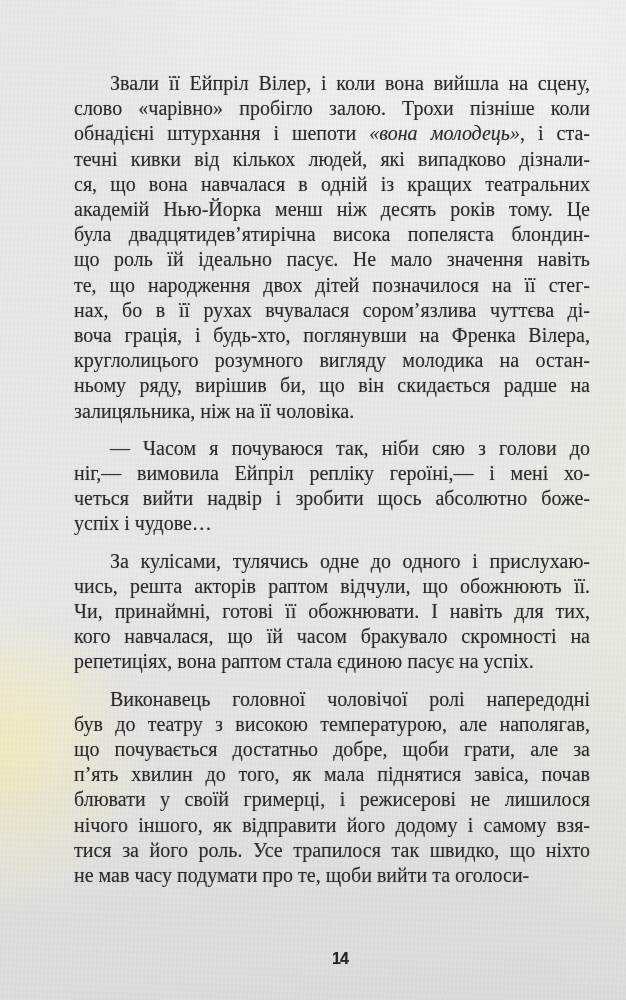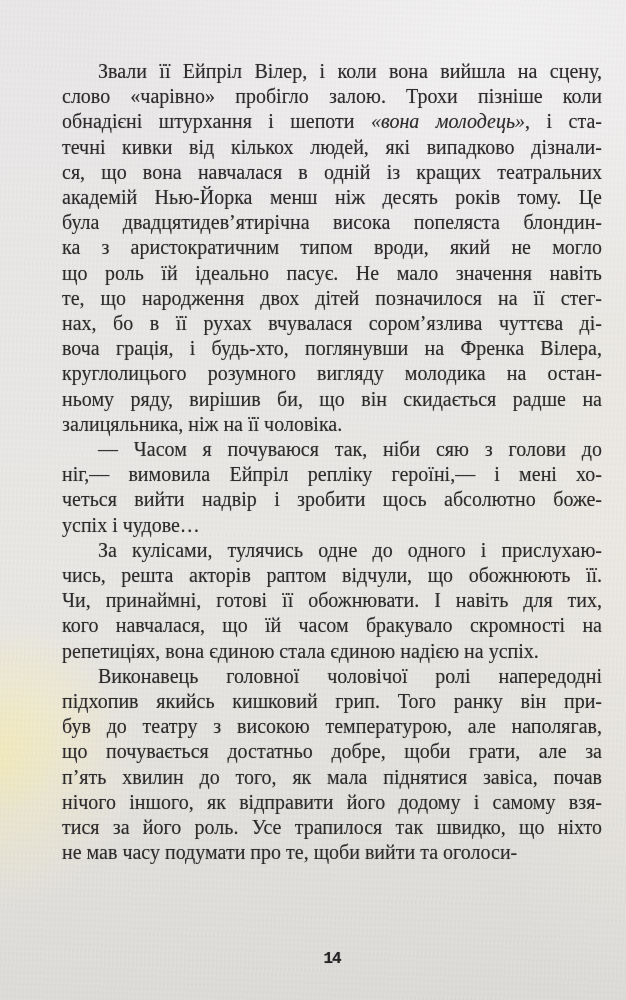--- a/index.html
+++ b/index.html
@@ -32,35 +32,35 @@
     position: absolute;
     left: 62px;
     top: 59px;
     width: 540px;
     font-family: "Liberation Serif", "DejaVu Serif", serif;
     font-size: 20px;
     line-height: 25.2px;
     color: #2d2b2c;
     text-shadow: 0 0 1px rgba(45,43,44,0.38);
   }
-  .paragraph { margin: 0; }
+  .paragraph { margin: 12px; }
   .line {
     text-align: justify;
     text-align-last: justify;
     white-space: normal;
   }
   .line.last { text-align-last: left; }
   .line.first { text-indent: 36px; }
   .italic { font-style: italic; }
   .page-number {
     position: absolute;
-    left: 318px;
+    left: 326px;
     top: 950px;
     width: 28px;
-    font-family: Liberation Mono, monospace;
+    font-family: Liberation Sans, sans-serif;
     font-weight: 700;
     font-size: 16px;
     letter-spacing: -1px;
     color: #242224;
     text-align: center;
     text-shadow: 0 0 1px rgba(36,34,36,0.4);
   }
 </style>
 </head>
 <body>
@@ -68,47 +68,46 @@
 <div class="page">
   <div class="text-block">
       <div class="paragraph">
         <div class="line first"><span>Звали її Ейпріл Вілер, і коли вона вийшла на сцену,</span></div>
         <div class="line"><span>слово «чарівно» пробігло залою. Трохи пізніше коли</span></div>
         <div class="line"><span>обнадієні штурхання і шепоти </span><span class="italic">«вона молодець»</span><span>, і ста-</span></div>
         <div class="line"><span>течні кивки від кількох людей, які випадково дізнали-</span></div>
         <div class="line"><span>ся, що вона навчалася в одній із кращих театральних</span></div>
         <div class="line"><span>академій Нью-Йорка менш ніж десять років тому. Це</span></div>
         <div class="line"><span>була двадцятидев’ятирічна висока попеляста блондин-</span></div>
-        <div class="line"><span>ка з аристократичним типом вроди, який не могло</span></div>
         <div class="line"><span>що роль їй ідеально пасує. Не мало значення навіть</span></div>
         <div class="line"><span>те, що народження двох дітей позначилося на її стег-</span></div>
         <div class="line"><span>нах, бо в її рухах вчувалася сором’язлива чуттєва ді-</span></div>
         <div class="line"><span>воча грація, і будь-хто, поглянувши на Френка Вілера,</span></div>
         <div class="line"><span>круглолицього розумного вигляду молодика на остан-</span></div>
         <div class="line"><span>ньому ряду, вирішив би, що він скидається радше на</span></div>
         <div class="line last"><span>залицяльника, ніж на її чоловіка.</span></div>
       </div>
       <div class="paragraph">
         <div class="line first"><span>— Часом я почуваюся так, ніби сяю з голови до</span></div>
         <div class="line"><span>ніг,— вимовила Ейпріл репліку героїні,— і мені хо-</span></div>
         <div class="line"><span>четься вийти надвір і зробити щось абсолютно боже-</span></div>
         <div class="line last"><span>успіх і чудове…</span></div>
       </div>
       <div class="paragraph">
         <div class="line first"><span>За кулісами, тулячись одне до одного і прислухаю-</span></div>
         <div class="line"><span>чись, решта акторів раптом відчули, що обожнюють її.</span></div>
         <div class="line"><span>Чи, принаймні, готові її обожнювати. І навіть для тих,</span></div>
         <div class="line"><span>кого навчалася, що їй часом бракувало скромності на</span></div>
-        <div class="line last"><span>репетиціях, вона єдиною стала єдиною надією на успіх.</span></div>
+        <div class="line last"><span>репетиціях, вона раптом стала єдиною пасує на успіх.</span></div>
       </div>
       <div class="paragraph">
         <div class="line first"><span>Виконавець головної чоловічої ролі напередодні</span></div>
-        <div class="line"><span>підхопив якийсь кишковий грип. Того ранку він при-</span></div>
         <div class="line"><span>був до театру з високою температурою, але наполягав,</span></div>
         <div class="line"><span>що почувається достатньо добре, щоби грати, але за</span></div>
         <div class="line"><span>п’ять хвилин до того, як мала піднятися завіса, почав</span></div>
+        <div class="line"><span>блювати у своїй гримерці, і режисерові не лишилося</span></div>
         <div class="line"><span>нічого іншого, як відправити його додому і самому взя-</span></div>
         <div class="line"><span>тися за його роль. Усе трапилося так швидко, що ніхто</span></div>
         <div class="line last"><span>не мав часу подумати про те, щоби вийти та оголоси-</span></div>
       </div>
     </div>
   <div class="page-number">14</div>
 </div>
 
 </body></html>

